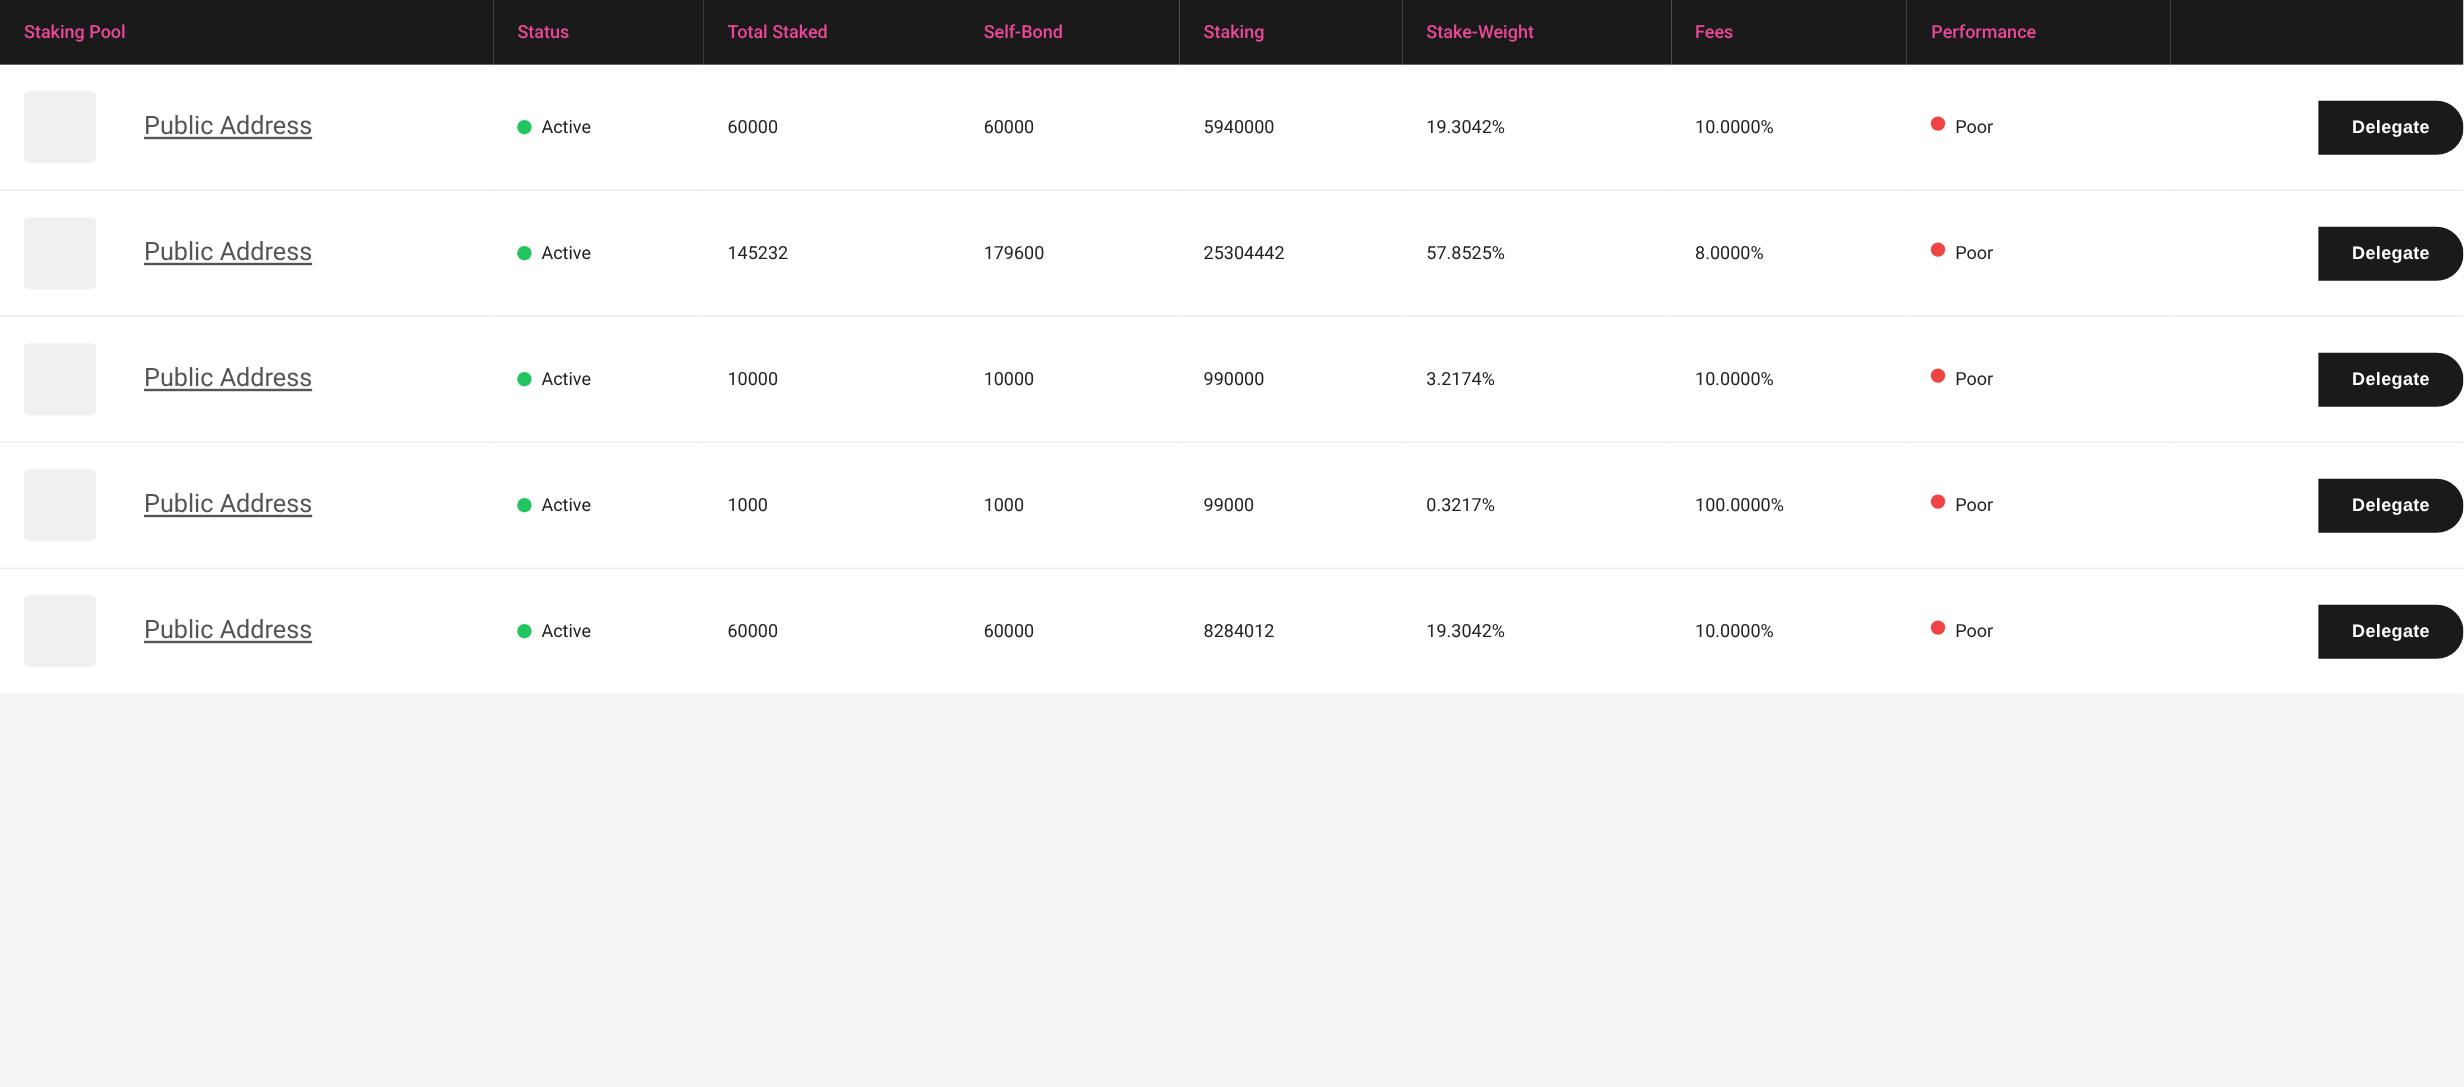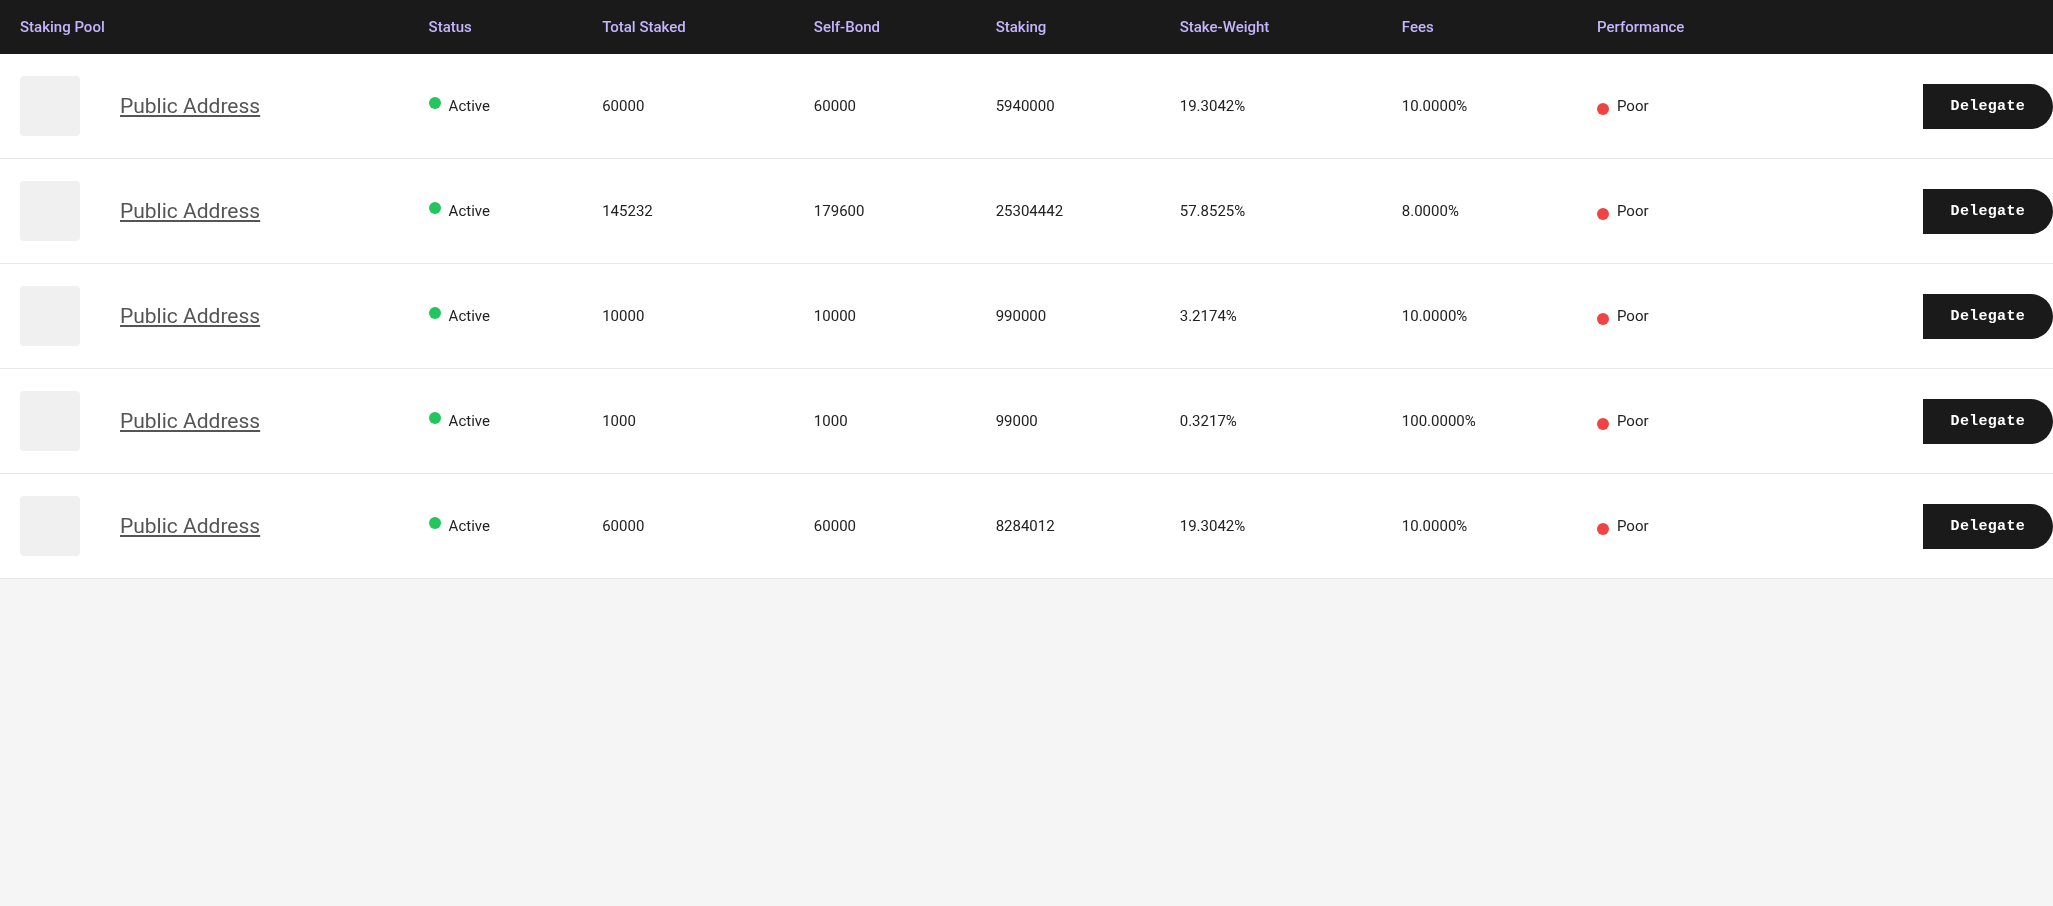--- a/index.html
+++ b/index.html
@@ -21,21 +21,21 @@
     }
 
     table {
       width: 100%;
       border-collapse: collapse;
       min-width: 1400px;
     }
 
     thead tr {
       background: #1a1a1a;
-      color: #c4b5fd;
+      color: #ec4899;
       margin-left: 35px;
     }
 
     thead th {
       padding: 18px 20px;
       text-align: left;
       font-weight: 500;
       font-size: 15px;
       white-space: nowrap;
     }
@@ -72,20 +72,21 @@
 
     .public-address-link {
       color: #555;
       text-decoration: underline;
       cursor: pointer;
       font-size: 21px;
     }
 
     .status-cell {
       display: flex;
+      align-items: center;
       gap: 8px;
       white-space: nowrap;
     }
 
     .status-dot {
       width: 12px;
       height: 12px;
       border-radius: 50%;
       display: inline-block;
       flex-shrink: 0;
@@ -95,21 +96,21 @@
       background: #22c55e;
     }
 
     .status-label {
       color: #222;
       font-size: 15px;
     }
 
     .performance-cell {
       display: flex;
-      align-items: flex-end;
+      align-items: flex-start;
       gap: 8px;
       white-space: nowrap;
     }
 
     .perf-dot {
       width: 12px;
       height: 12px;
       border-radius: 50%;
       background: #ef4444;
       display: inline-block;
@@ -127,21 +128,20 @@
       border: none;
       padding: 14px 28px;
       font-size: 15px;
       font-weight: 700;
       cursor: pointer;
       border-radius: 0 28px 28px 0;
       white-space: nowrap;
       letter-spacing: 0.3px;
       display: block;
       margin-left: auto;
-      font-family: Liberation Mono, monospace;
     }
 
     .btn-cell {
       text-align: right;
       padding-right: 0;
     }
 
     td.num {
       font-variant-numeric: tabular-nums;
     }

